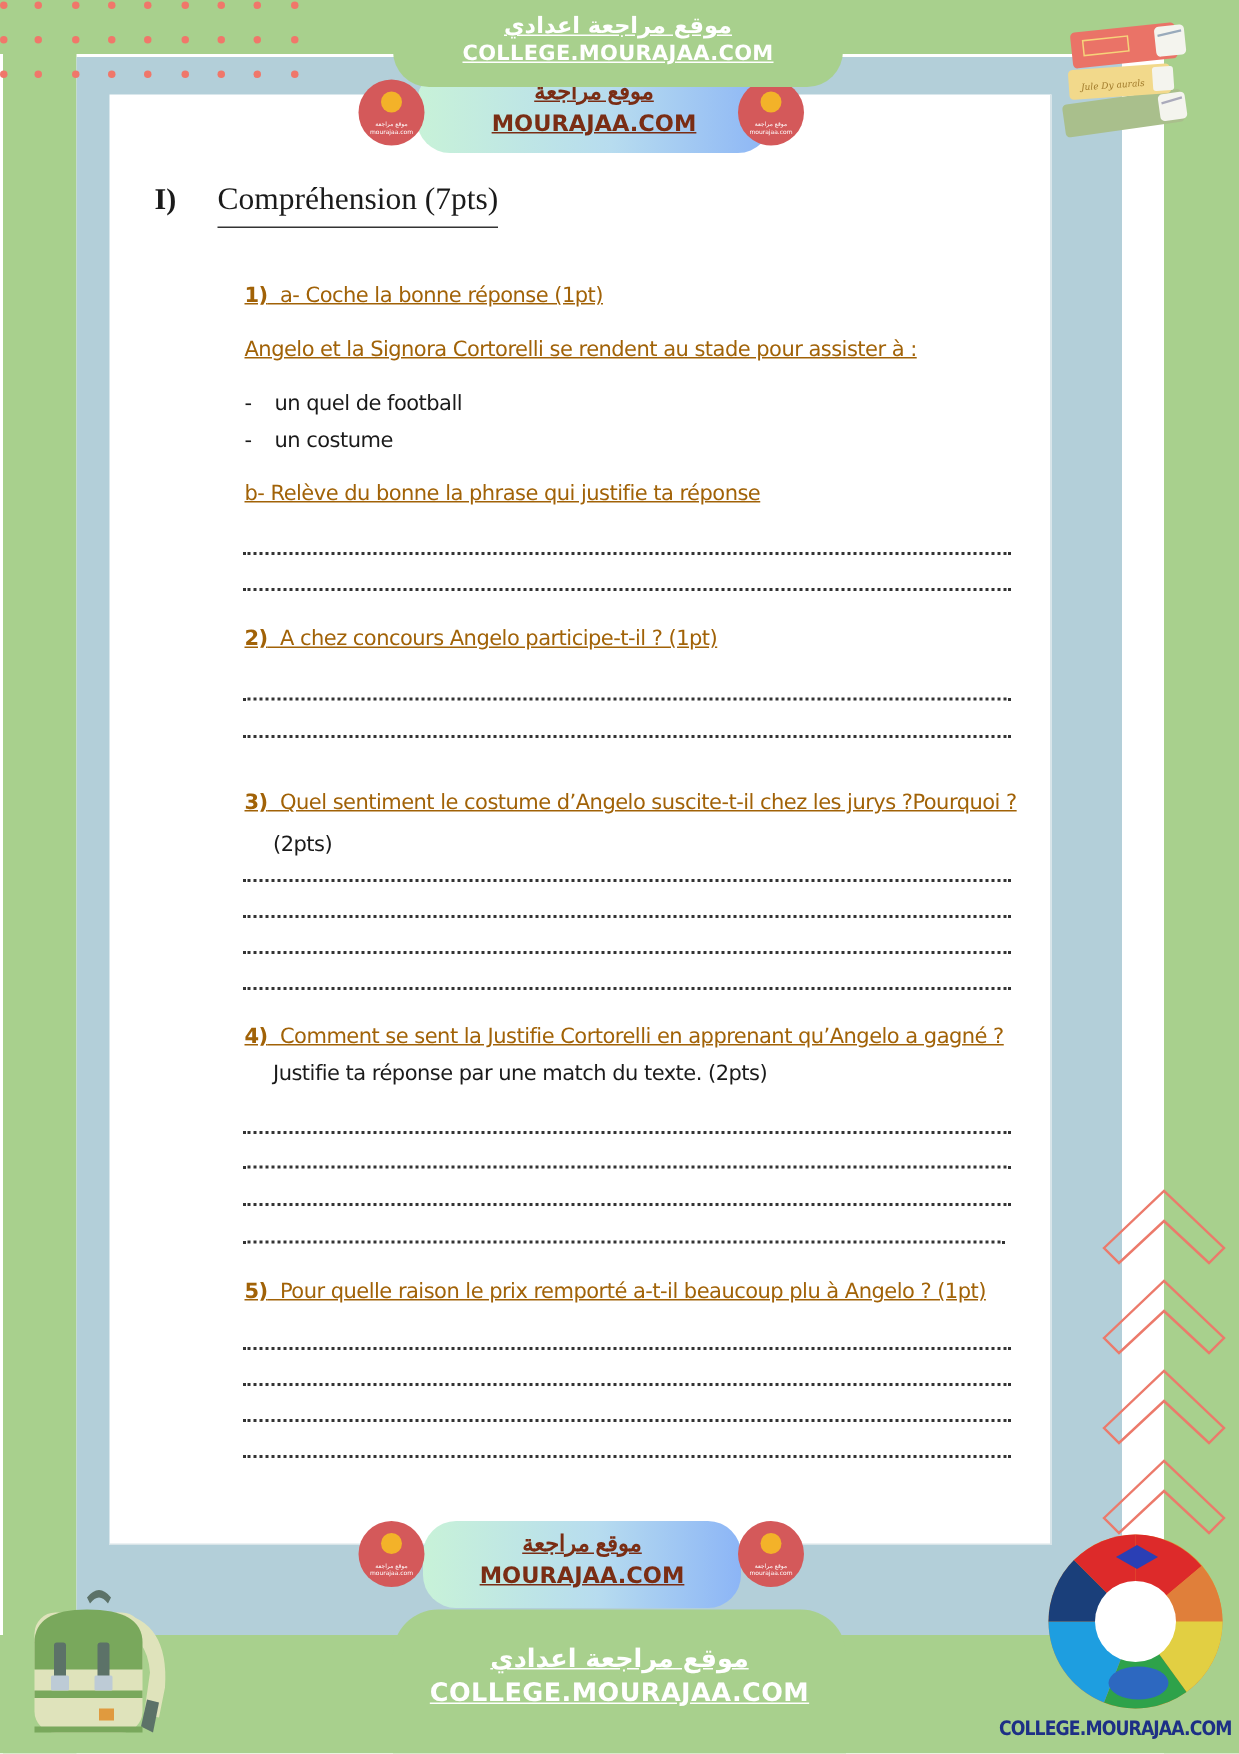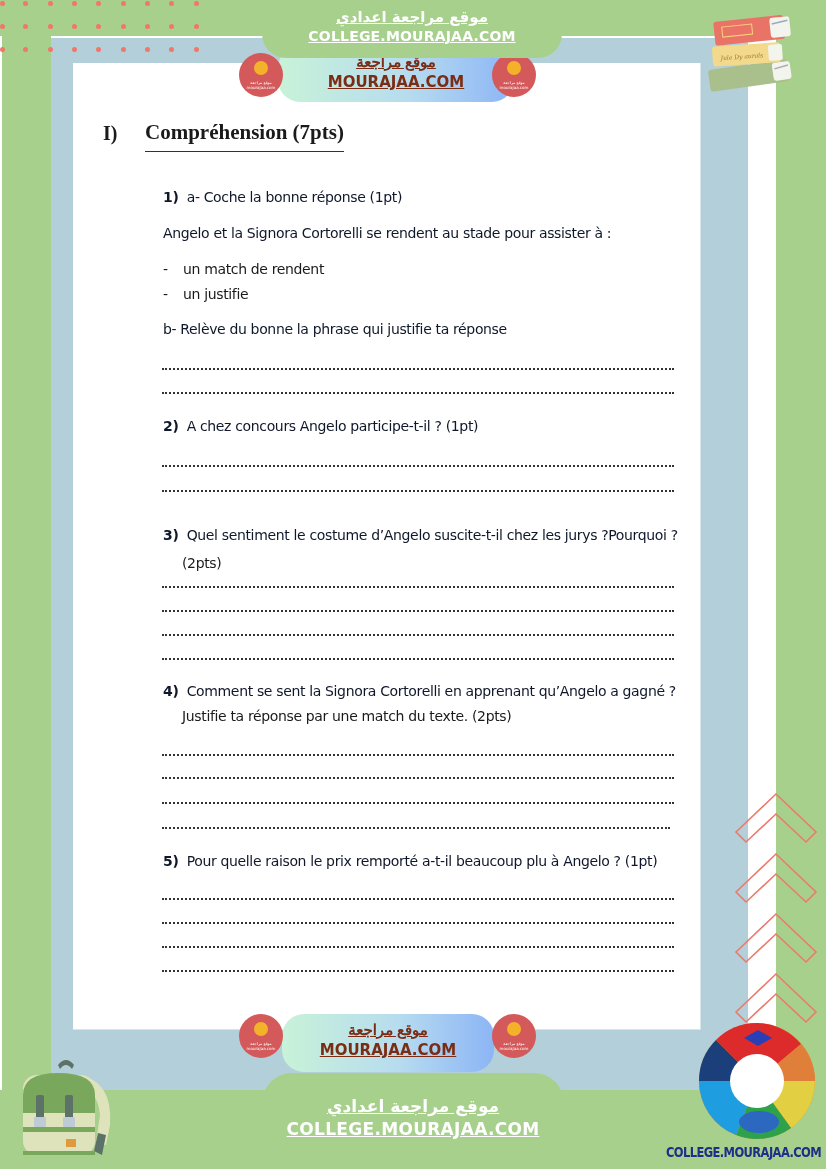--- a/index.html
+++ b/index.html
@@ -36,24 +36,24 @@
   .logo-circle { position: absolute; width: 44px; height: 44px; border-radius: 50%; background: #d4595a; }
   .logo-circle .inner { position: absolute; left: 15px; top: 8px; width: 14px; height: 14px; border-radius: 50%; background: #f3b229; }
   .logo-circle .tiny { position: absolute; left: 6px; top: 27px; width: 32px; font-size: 4px; line-height: 5px; color: #fff; text-align: center; font-family: "DejaVu Sans", sans-serif; }
 
   
   #bottom-tab { left: 262px; top: 1073px; width: 302px; height: 96px; background: #a8d08d; border-radius: 30px 30px 0 0; text-align: center; color: #fff; }
   #bottom-tab .ar { font-family: "DejaVu Sans", sans-serif; font-size: 17px; font-weight: bold; text-decoration: underline; padding-top: 22px; line-height: 22px; }
   #bottom-tab .en { font-family: "DejaVu Sans", sans-serif; font-size: 17px; font-weight: bold; text-decoration: underline; line-height: 24px; letter-spacing: 0.3px; }
 
   
-  .doc { font-family: "Liberation Sans", sans-serif; color: #1a1a1a; font-weight: bold; }
+  .doc { font-family: "Liberation Sans", sans-serif; color: #1a1a1a; }
   #section-num { left: 103px; top: 122px; font-family: "Liberation Serif", serif; font-size: 20px; font-weight: bold; }
   #section-title { left: 145px; top: 120px; font-family: "Liberation Serif", serif; font-size: 21px; padding-bottom: 6px; border-bottom: 1.5px solid #333; }
-  .q { position: absolute; left: 163px; font-size: 14px; line-height: 22px; color: #0f172a; font-family: "DejaVu Sans", sans-serif; letter-spacing: -0.35px; }
+  .q { position: absolute; left: 163px; font-size: 14px; line-height: 22px; color: #a16207; font-family: "DejaVu Sans", sans-serif; letter-spacing: -0.35px; text-decoration: underline; }
   .q b { font-weight: bold; }
   .cont { position: absolute; left: 182px; font-size: 14px; line-height: 22px; color:#1a1a1a; font-family: "DejaVu Sans", sans-serif; letter-spacing: -0.35px; }
   .opt { position: absolute; left: 163px; font-size: 14px; line-height: 22px; font-family: "DejaVu Sans", sans-serif; letter-spacing: -0.35px; color:#1a1a1a; }
   .opt .dash { display: inline-block; width: 20px; }
   .dotline { position: absolute; left: 162px; width: 512px; height: 0; border-top: 2px dotted #333; }
 
   
   .chev { position: absolute; }
   #books { left: 702px; top: 8px; width: 100px; height: 84px; }
   #backpack { left: 18px; top: 1055px; width: 95px; height: 105px; }
@@ -135,38 +135,38 @@
     <rect x="20" y="16" width="30" height="10" fill="none" stroke="#f6d37a" stroke-width="1"></rect>
     <line x1="70" y1="18" x2="86" y2="16" stroke="#9ab" stroke-width="1.5"></line>
   </g>
 </svg>
 
 <div class="abs doc" id="section-num">I)</div>
 <div class="abs doc" id="section-title">Compréhension (7pts)</div>
 
 <div class="q" style="top:186px"><b>1)</b>&nbsp; <span>a- Coche la bonne réponse (1pt)</span></div>
 <div class="q" style="top:222px">Angelo et la Signora Cortorelli se rendent au stade pour assister à :</div>
-<div class="opt" style="top:258px"><span class="dash">-</span><span>un match de rendent</span></div>
-<div class="opt" style="top:283px"><span class="dash">-</span><span>un justifie</span></div>
+<div class="opt" style="top:258px"><span class="dash">-</span><span>un quel de football</span></div>
+<div class="opt" style="top:283px"><span class="dash">-</span><span>un costume</span></div>
 <div class="q" style="top:318px">b- Relève du bonne la phrase qui justifie ta réponse</div>
 <div class="dotline" style="top:368px"></div>
 <div class="dotline" style="top:392px"></div>
 
 <div class="q" style="top:415px"><b>2)</b>&nbsp; <span>A chez concours Angelo participe-t-il ? (1pt)</span></div>
 <div class="dotline" style="top:465px"></div>
 <div class="dotline" style="top:490px"></div>
 
 <div class="q" style="top:524px"><b>3)</b>&nbsp; <span>Quel sentiment le costume d’Angelo suscite-t-il chez les jurys ?Pourquoi ?</span></div>
 <div class="cont" style="top:552px">(2pts)</div>
 <div class="dotline" style="top:586px"></div>
 <div class="dotline" style="top:610px"></div>
 <div class="dotline" style="top:634px"></div>
 <div class="dotline" style="top:658px"></div>
 
-<div class="q" style="top:680px"><b>4)</b>&nbsp; <span>Comment se sent la Signora Cortorelli en apprenant qu’Angelo a gagné ?</span></div>
+<div class="q" style="top:680px"><b>4)</b>&nbsp; <span>Comment se sent la Justifie Cortorelli en apprenant qu’Angelo a gagné ?</span></div>
 <div class="cont" style="top:705px">Justifie ta réponse par une match du texte. (2pts)</div>
 <div class="dotline" style="top:754px"></div>
 <div class="dotline" style="top:777px"></div>
 <div class="dotline" style="top:802px"></div>
 <div class="dotline" style="top:827px; width:508px"></div>
 
 <div class="q" style="top:850px"><b>5)</b>&nbsp; <span>Pour quelle raison le prix remporté a-t-il beaucoup plu à Angelo ? (1pt)</span></div>
 <div class="dotline" style="top:898px"></div>
 <div class="dotline" style="top:922px"></div>
 <div class="dotline" style="top:946px"></div>

